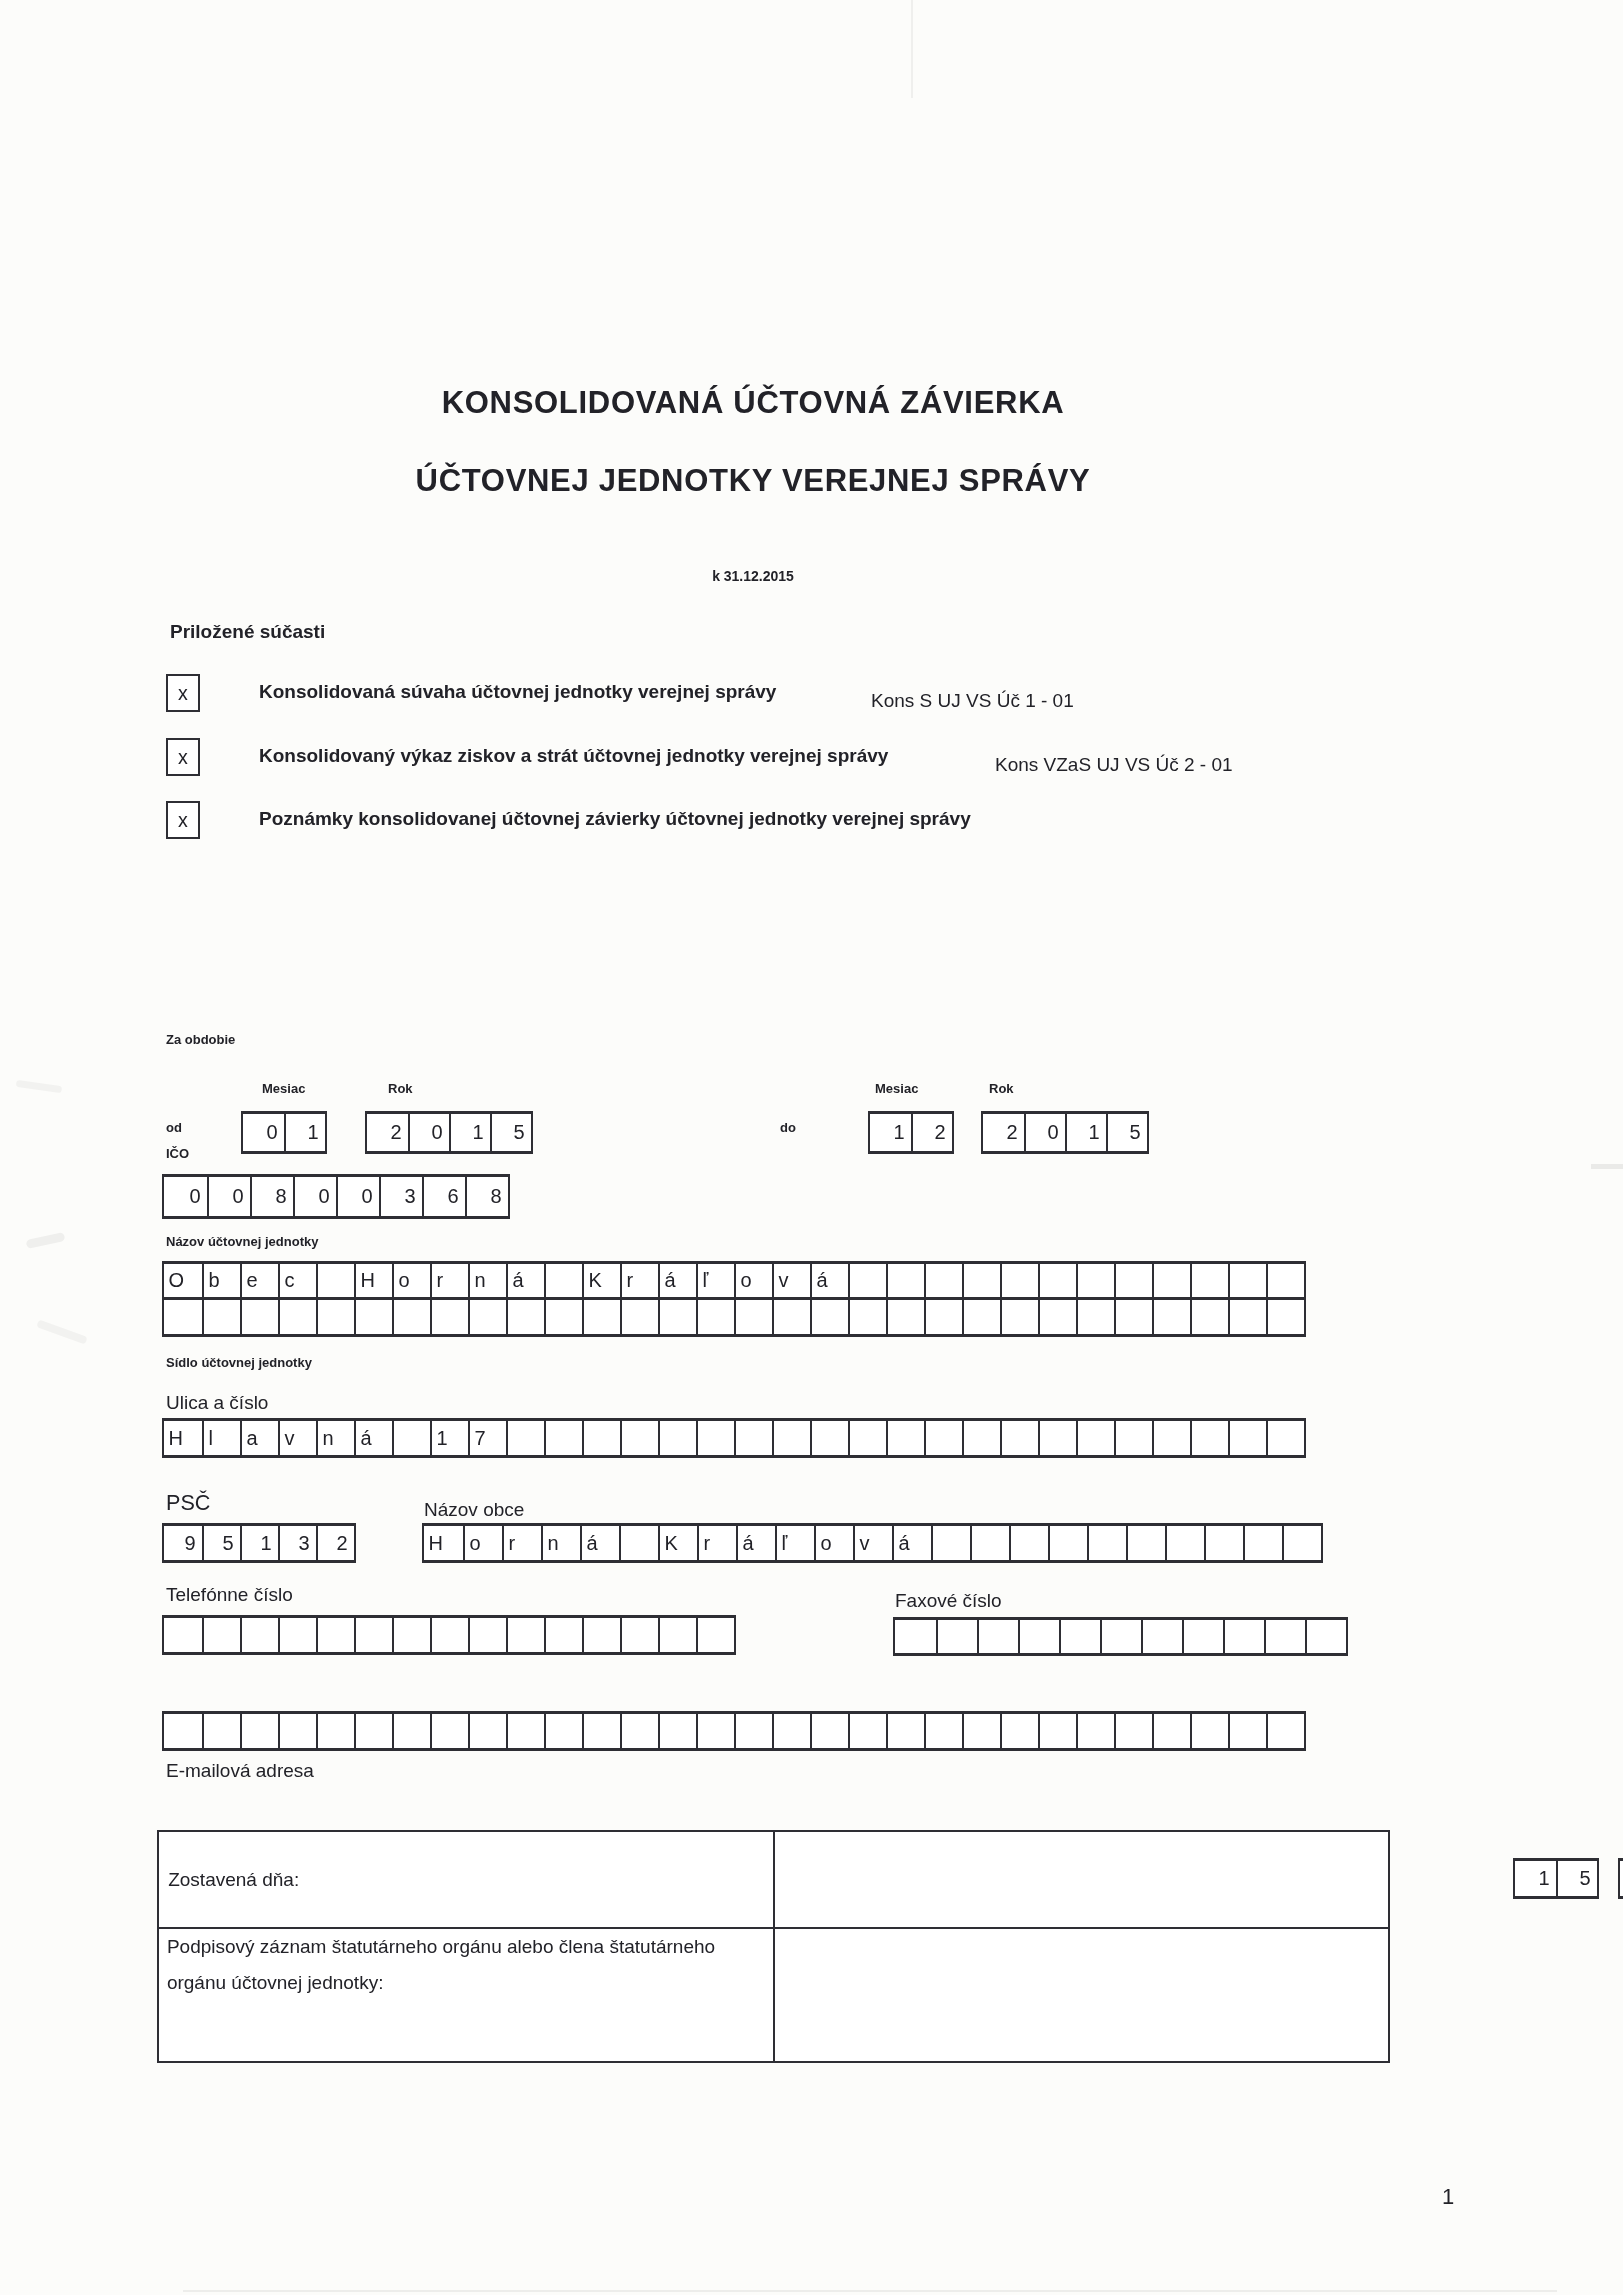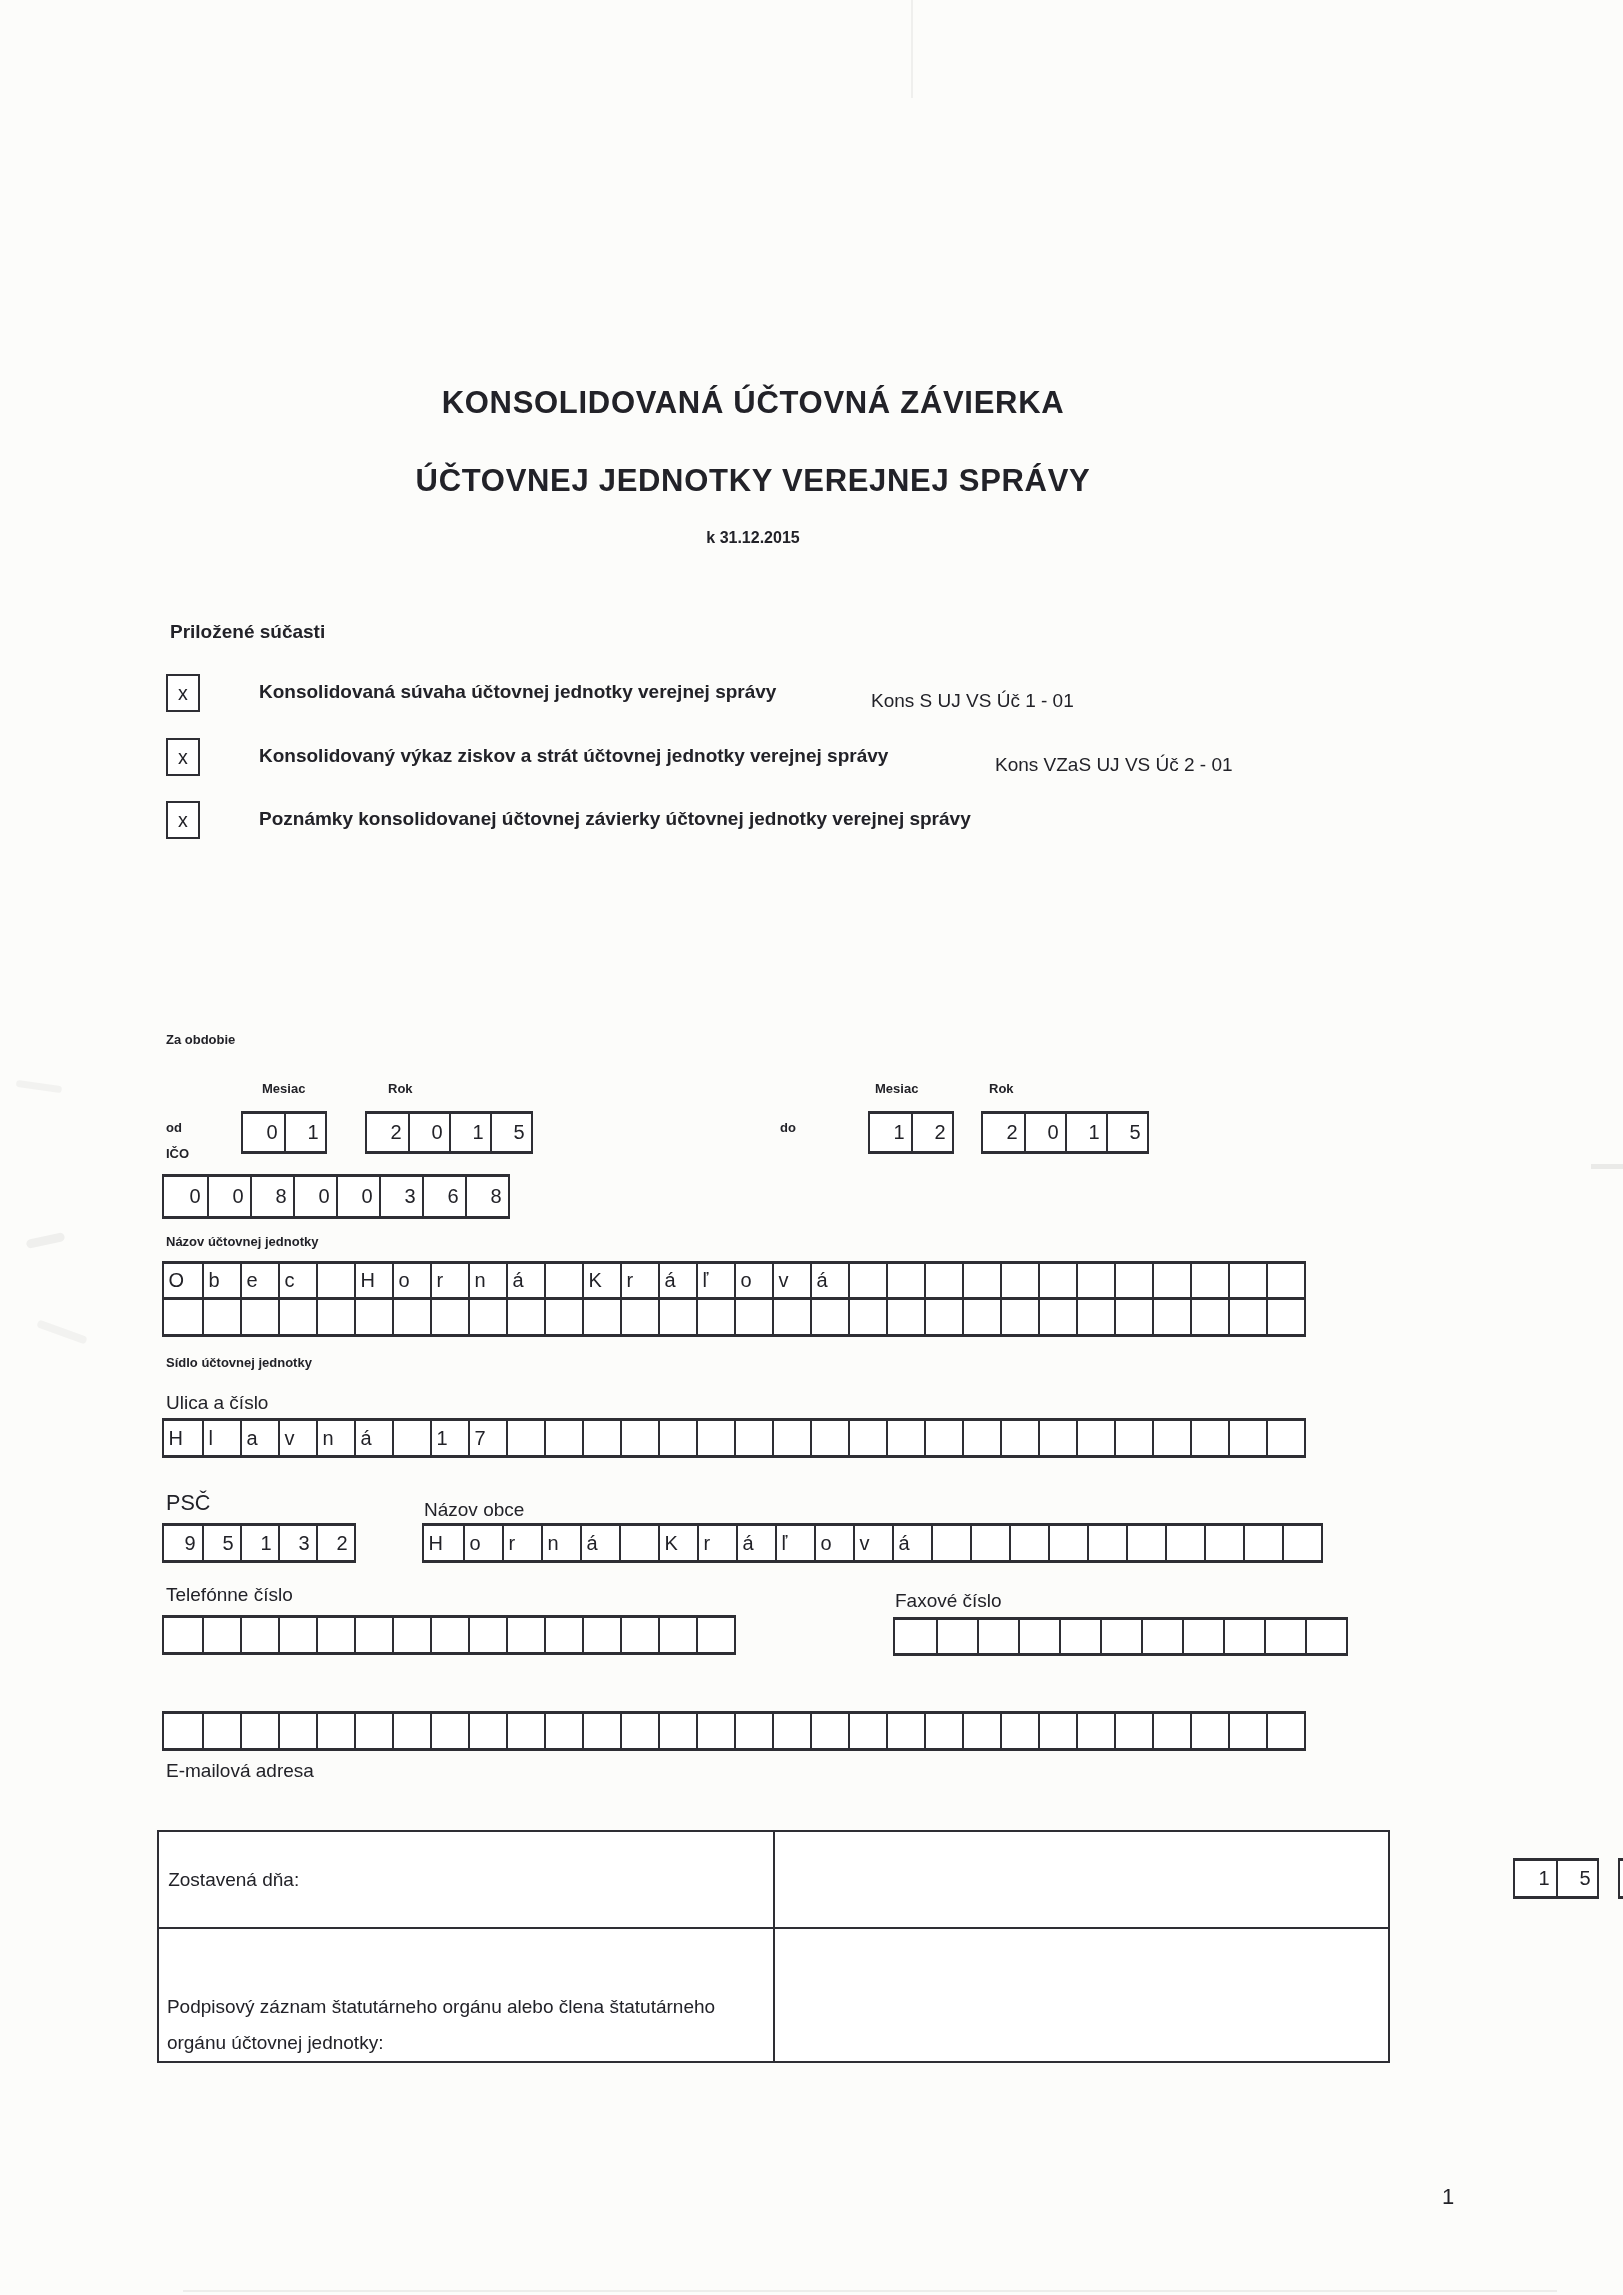--- a/index.html
+++ b/index.html
@@ -11,21 +11,21 @@
   .page{
     position:relative;
     width:1623px;height:2295px;
     background:var(--paper);
     font-family:"Liberation Sans", sans-serif;
     color:var(--ink);
     overflow:hidden;
   }
   .abs{position:absolute;}
   .t1{font-size:31px;font-weight:bold;letter-spacing:0.7px;}
-  .asof{font-size:16px;font-weight:bold;}
+  .asof{font-size:14px;font-weight:bold;margin-top:39px;}
   .lbl{font-size:19px;}
   .lbl-b{font-size:13px;font-weight:bold;}
   .lbl-big{font-size:21.6px;}
   .titlewrap{left:164px;width:1178px;text-align:center;}
 
   
   .cbrow{left:166px;width:1308px;height:39px;}
   .checkbox{
     position:absolute;left:0;top:0;
     width:30px;height:34px;
@@ -65,21 +65,21 @@
     border:2.6px solid var(--bd);
     background:#fff;
     display:grid;
     grid-template-columns:616px 1fr;
     grid-template-rows:97px 1fr;
     box-sizing:border-box;
   }
   .fb-c{box-sizing:border-box;}
   .fb-r1c1{border-right:2.6px solid var(--bd);border-bottom:2.6px solid var(--bd);display:flex;align-items:center;padding-left:9.2px;font-size:19px;}
   .fb-r1c2{border-bottom:2.6px solid var(--bd);position:relative;}
-  .fb-r2c1{border-right:2.6px solid var(--bd);display:flex;align-items:flex-end;padding-left:7.9px;font-size:19px;line-height:1.9;}
+  .fb-r2c1{border-right:2.6px solid var(--bd);display:flex;align-items:flex-start;padding-left:7.9px;font-size:19px;line-height:1.9;}
   .fb-r2c1 .sigtext{width:595px;}
   .fb-r2c2{}
 
   .pagenum{font-size:22px;}
 
   .artifact{position:absolute;pointer-events:none;}
 </style>
 </head>
 <body>
 

